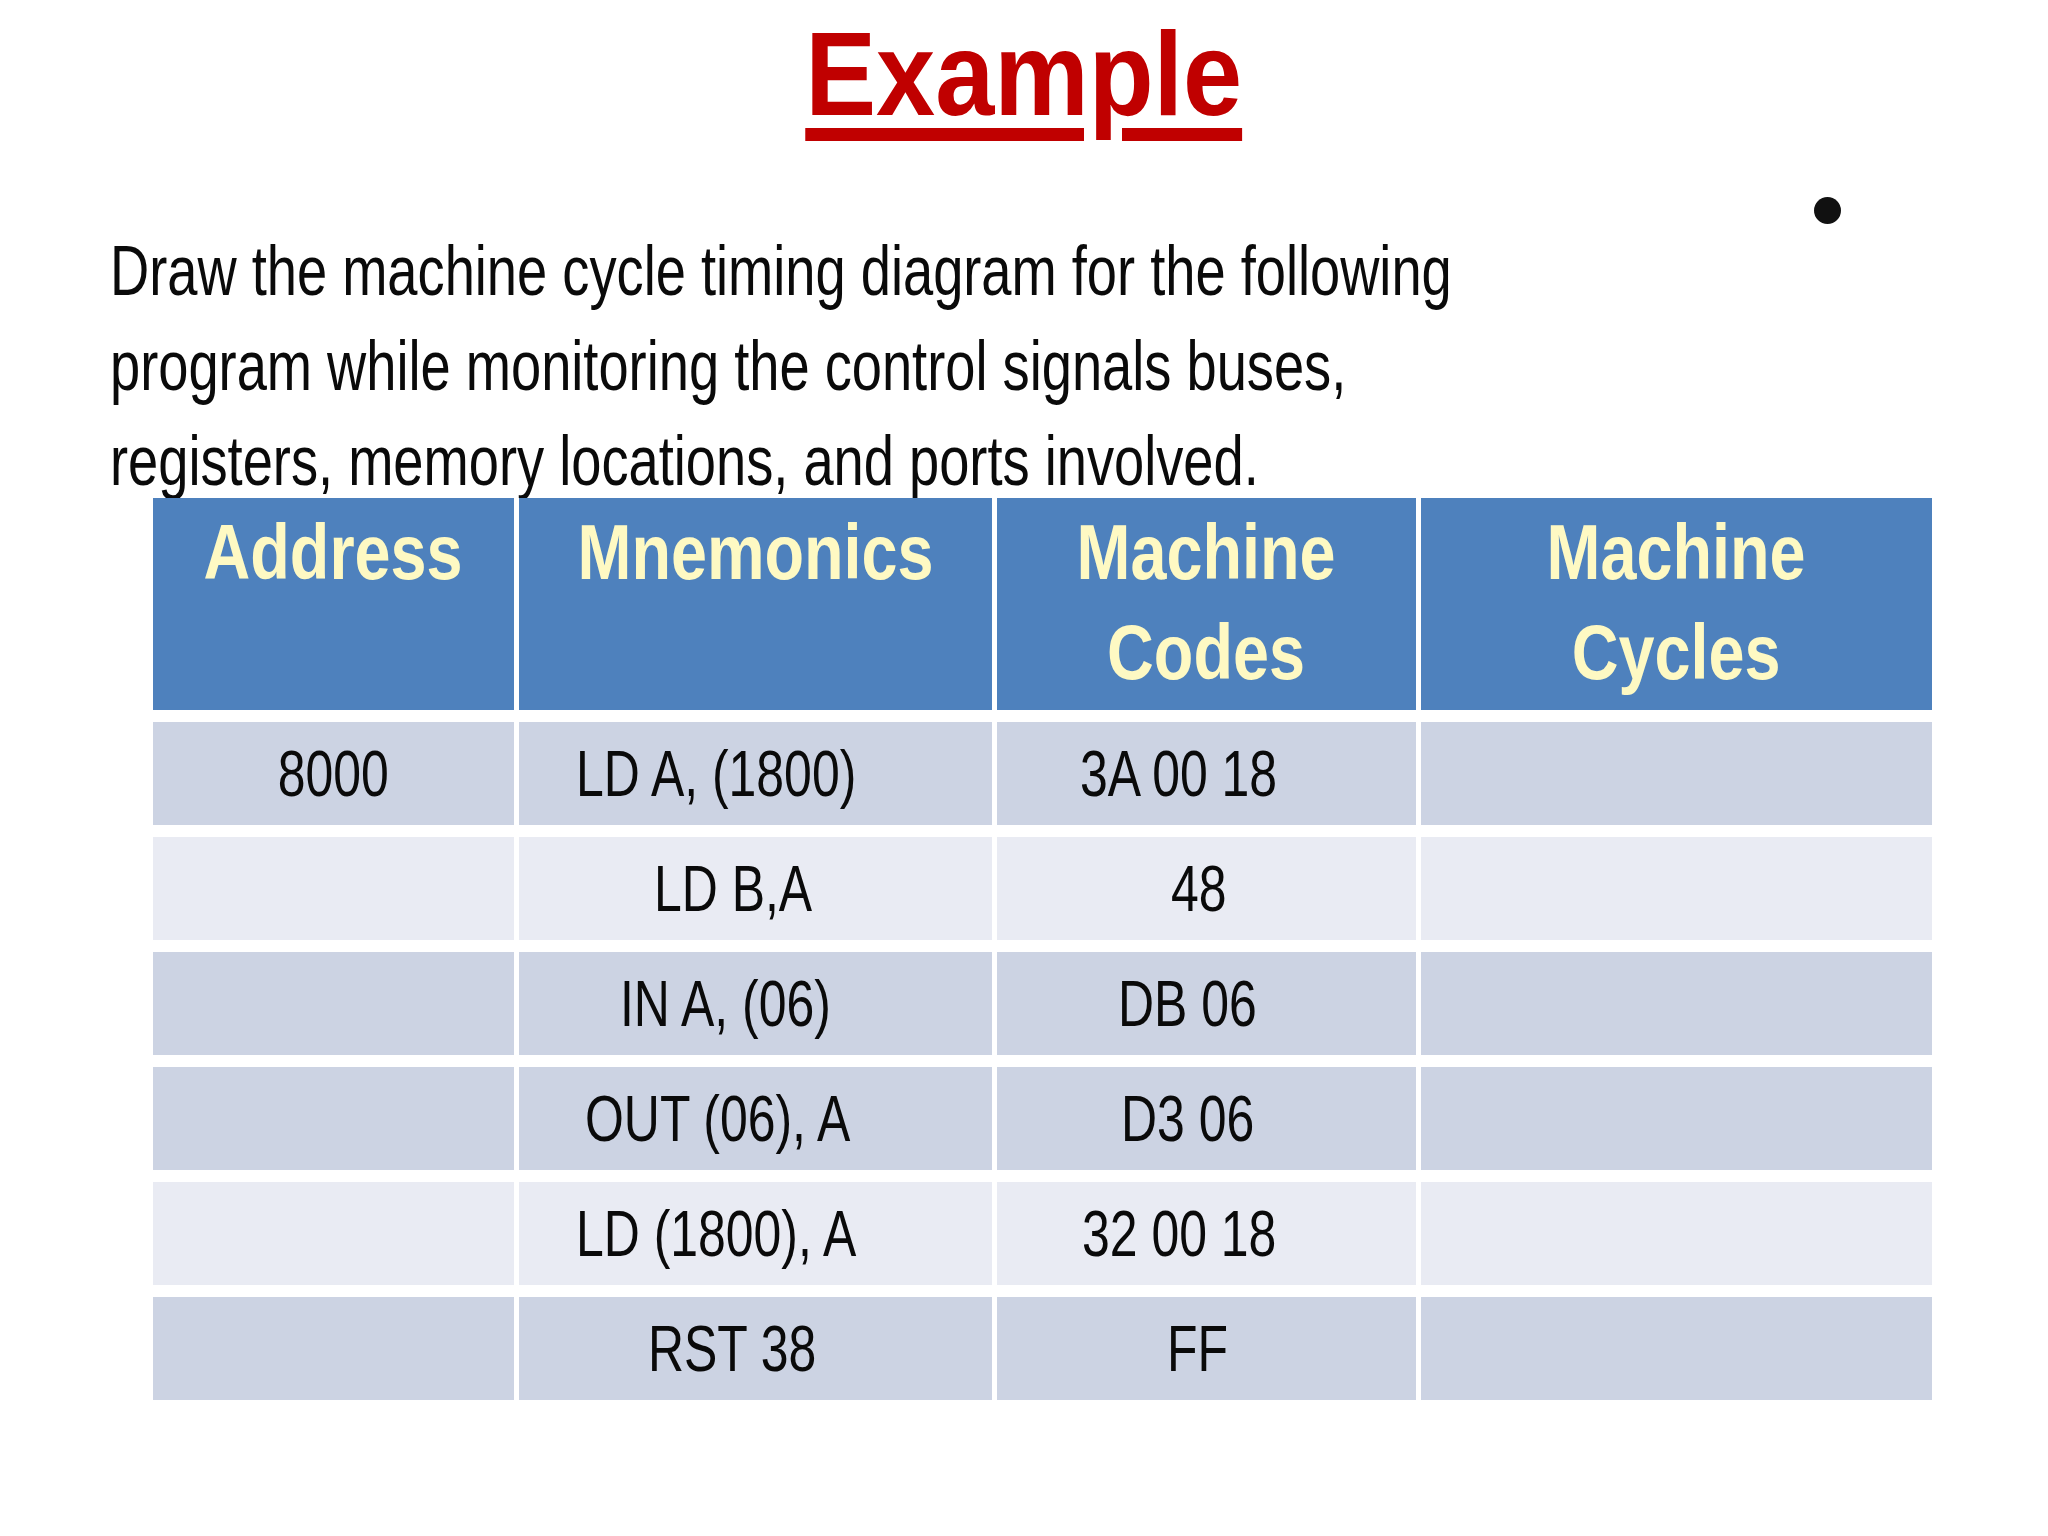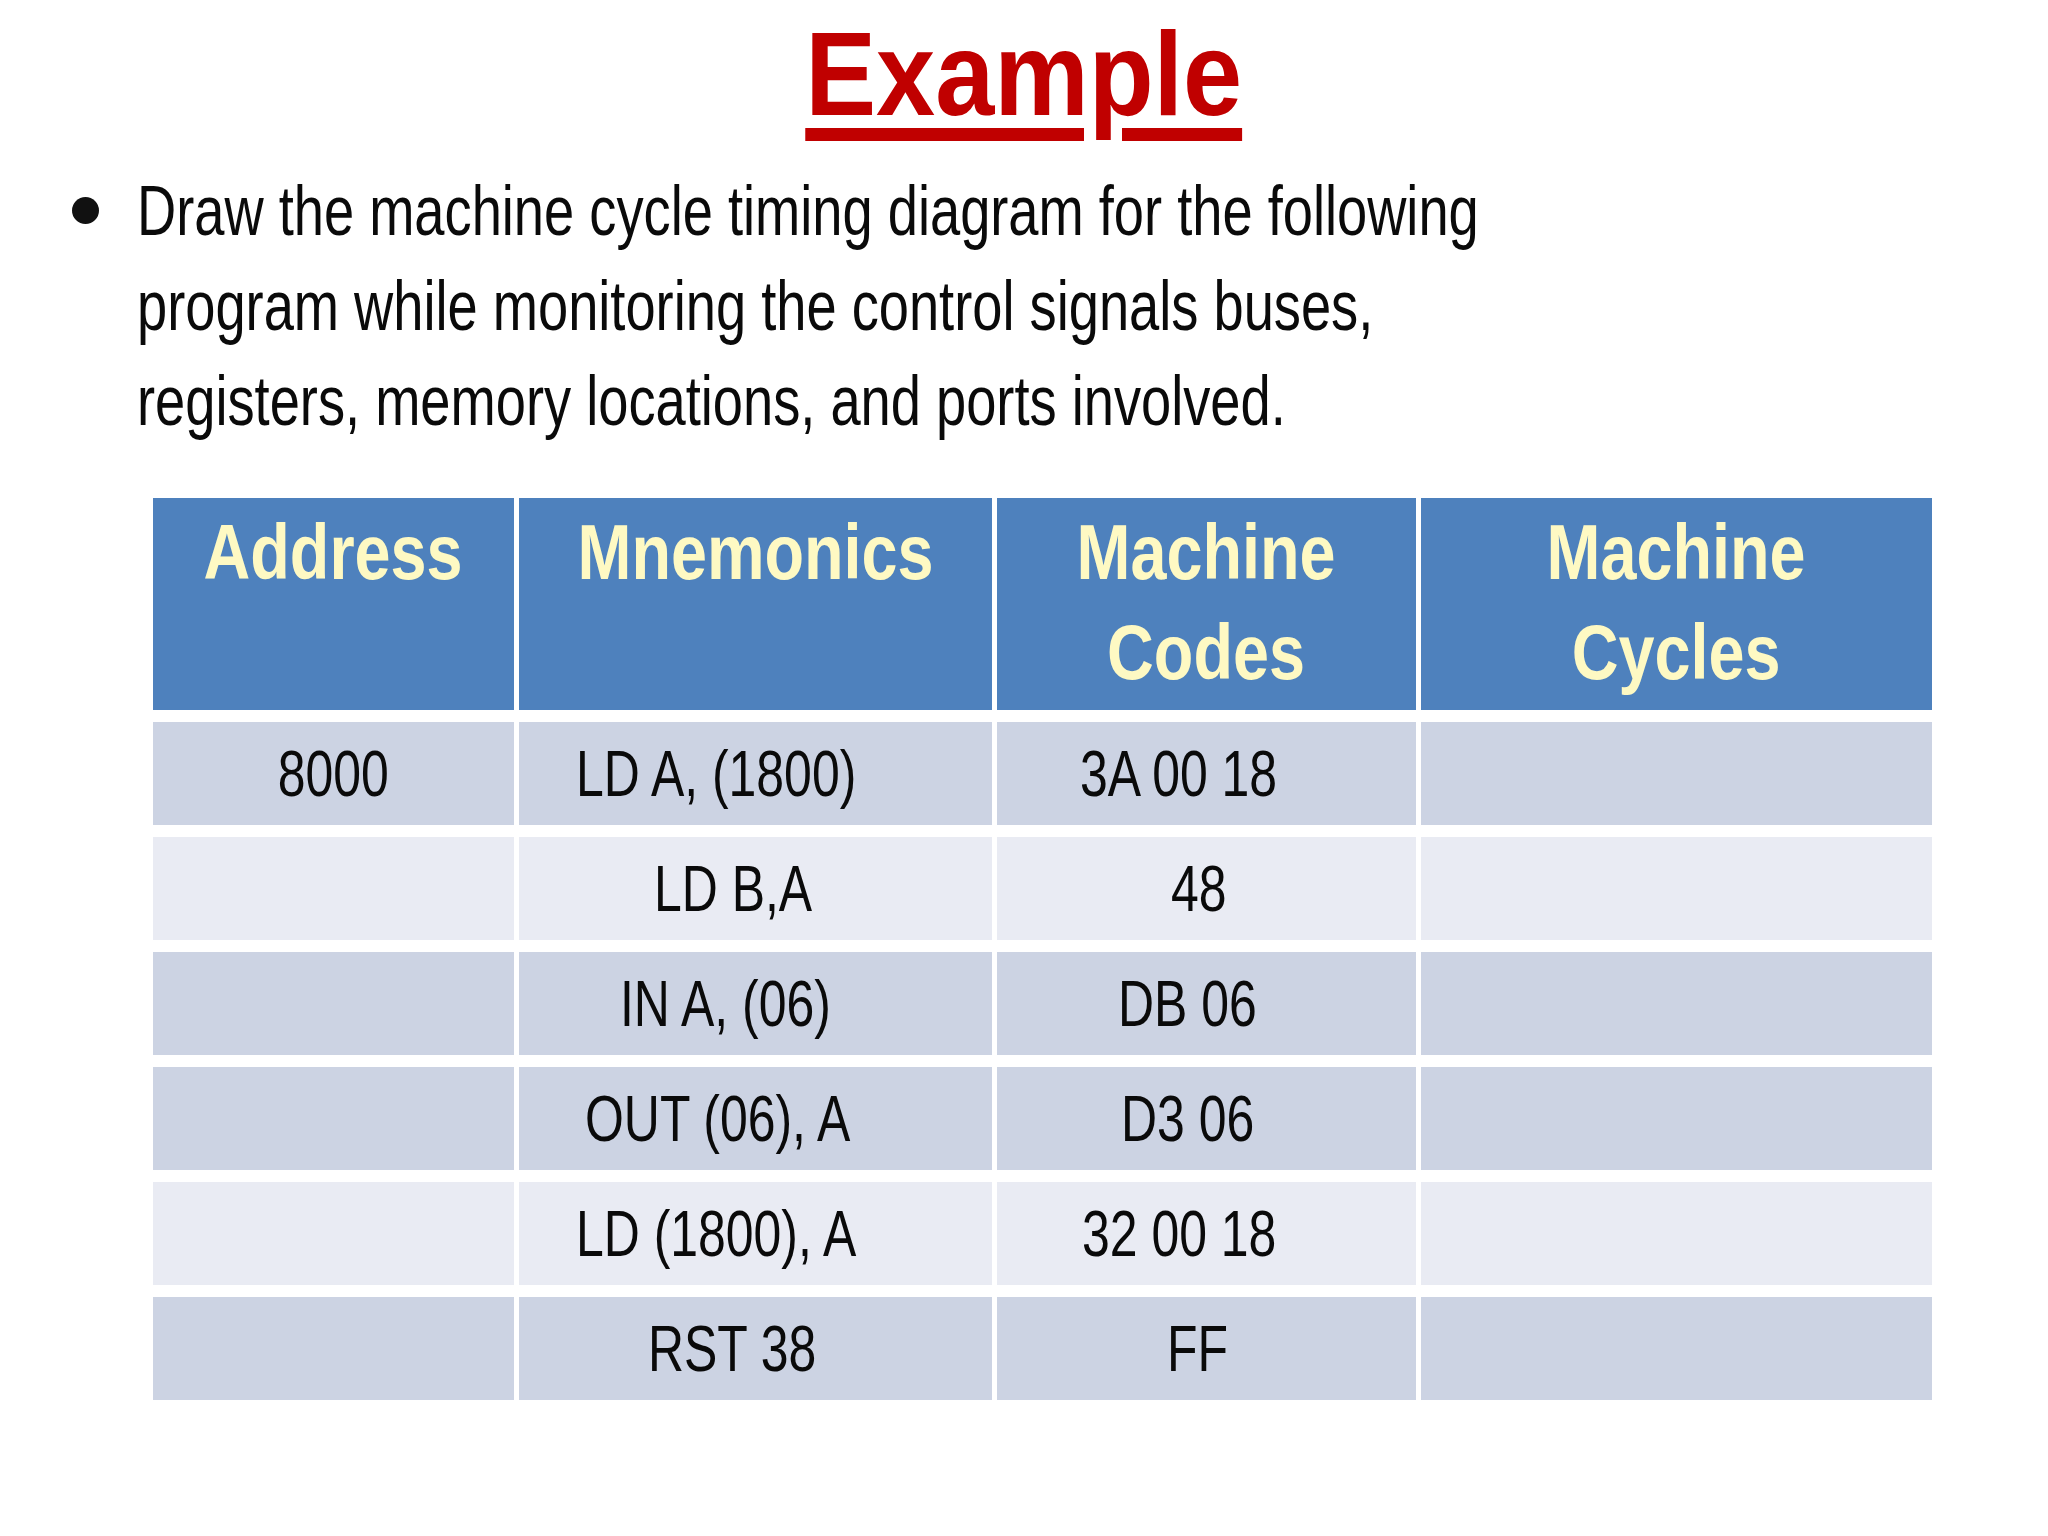--- a/index.html
+++ b/index.html
@@ -31,21 +31,22 @@
     text-decoration-thickness: 13px;
     text-underline-offset: 13px;
     white-space: nowrap;
   }
 
   
   .bullet-block {
     position: absolute;
     left: 72px; top: 164px;
     display: flex;
-    align-items: flex-start;
+    align-items: flex-end;
+    flex-direction: column;
   }
   .bullet-dot {
     width: 27px; height: 27px;
     border-radius: 50%;
     background: #111111;
     margin-top: 33px;
     flex: 0 0 auto;
   }
   .bullet-text { margin-left: 38px; }
   .b-line { height: 95px; }

